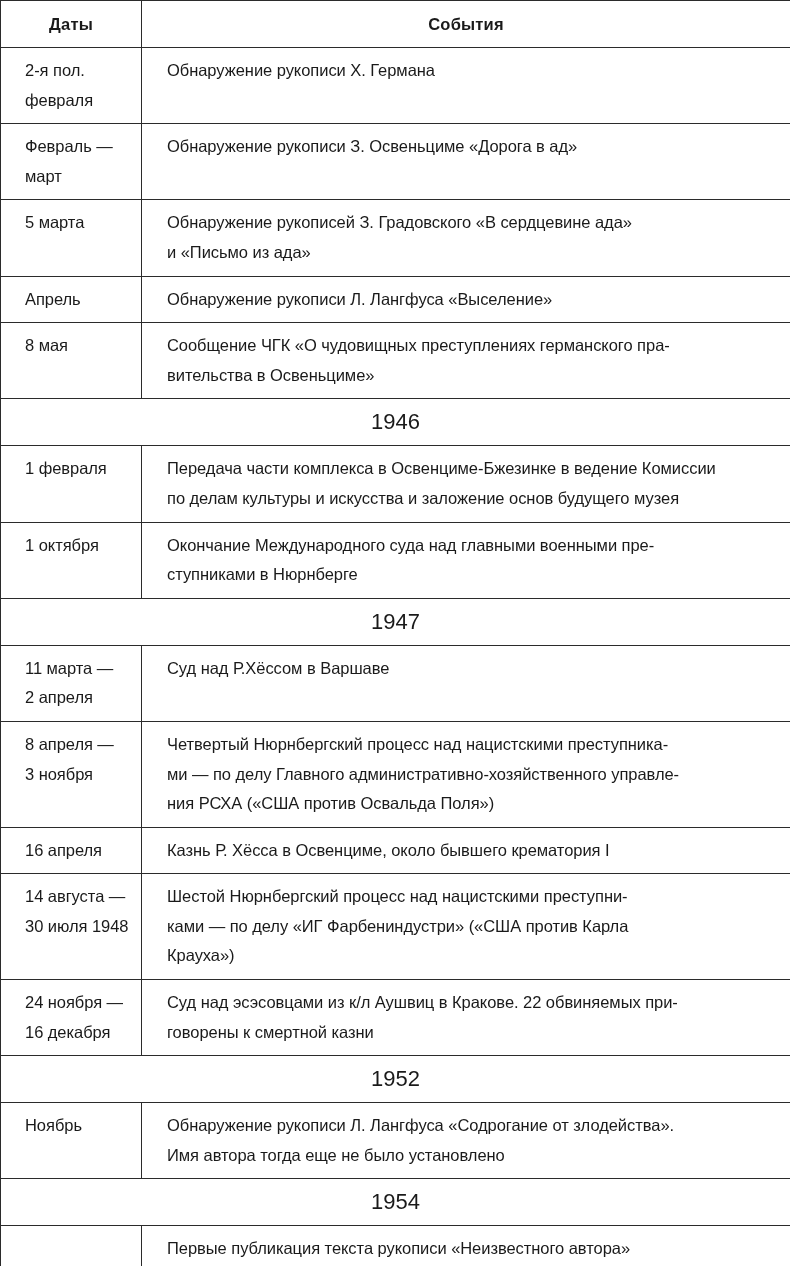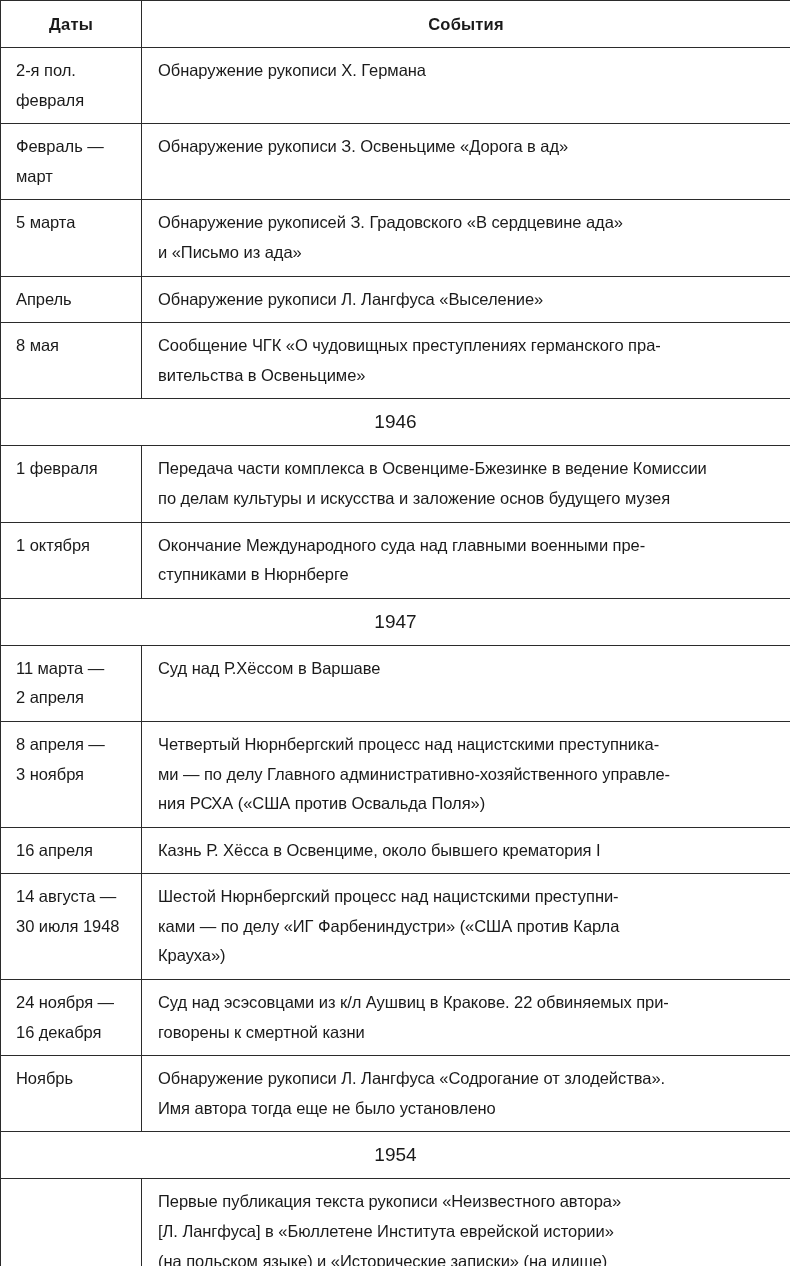--- a/index.html
+++ b/index.html
@@ -41,30 +41,31 @@
     letter-spacing: 0.2px;
   }
 
   
   .cell-inner {
     font-size: 16.5px;
     line-height: 29.6px;
     padding: 0 0 0 7px;
     white-space: pre-line;
     letter-spacing: -0.05px;
+    margin-left: 9px;
   }
   .cell-inner.evt {
     padding-left: 8px;
   }
 
   
   .year-cell {
     height: 30px;
     text-align: center;
-    font-size: 19px;
+    font-size: 22px;
     line-height: 30px;
   }
 </style>
 </head>
 <body>
 
 <table class="chronology-table">
   <colgroup>
     <col class="col-dates">
     <col class="col-events">
@@ -187,20 +188,23 @@
         <td>
           <div class="cell-inner">24 ноября —
 16 декабря</div>
         </td>
         <td>
           <div class="cell-inner evt">Суд над эсэсовцами из к/л Аушвиц в Кракове. 22 обвиняемых при-
 говорены к смертной казни</div>
         </td>
       </tr>
       <tr>
+        <td class="year-cell" colspan="2">1952</td>
+      </tr>
+      <tr>
         <td>
           <div class="cell-inner">Ноябрь</div>
         </td>
         <td>
           <div class="cell-inner evt">Обнаружение рукописи Л. Лангфуса «Содрогание от злодейства».
 Имя автора тогда еще не было установлено</div>
         </td>
       </tr>
       <tr>
         <td class="year-cell" colspan="2">1954</td>

